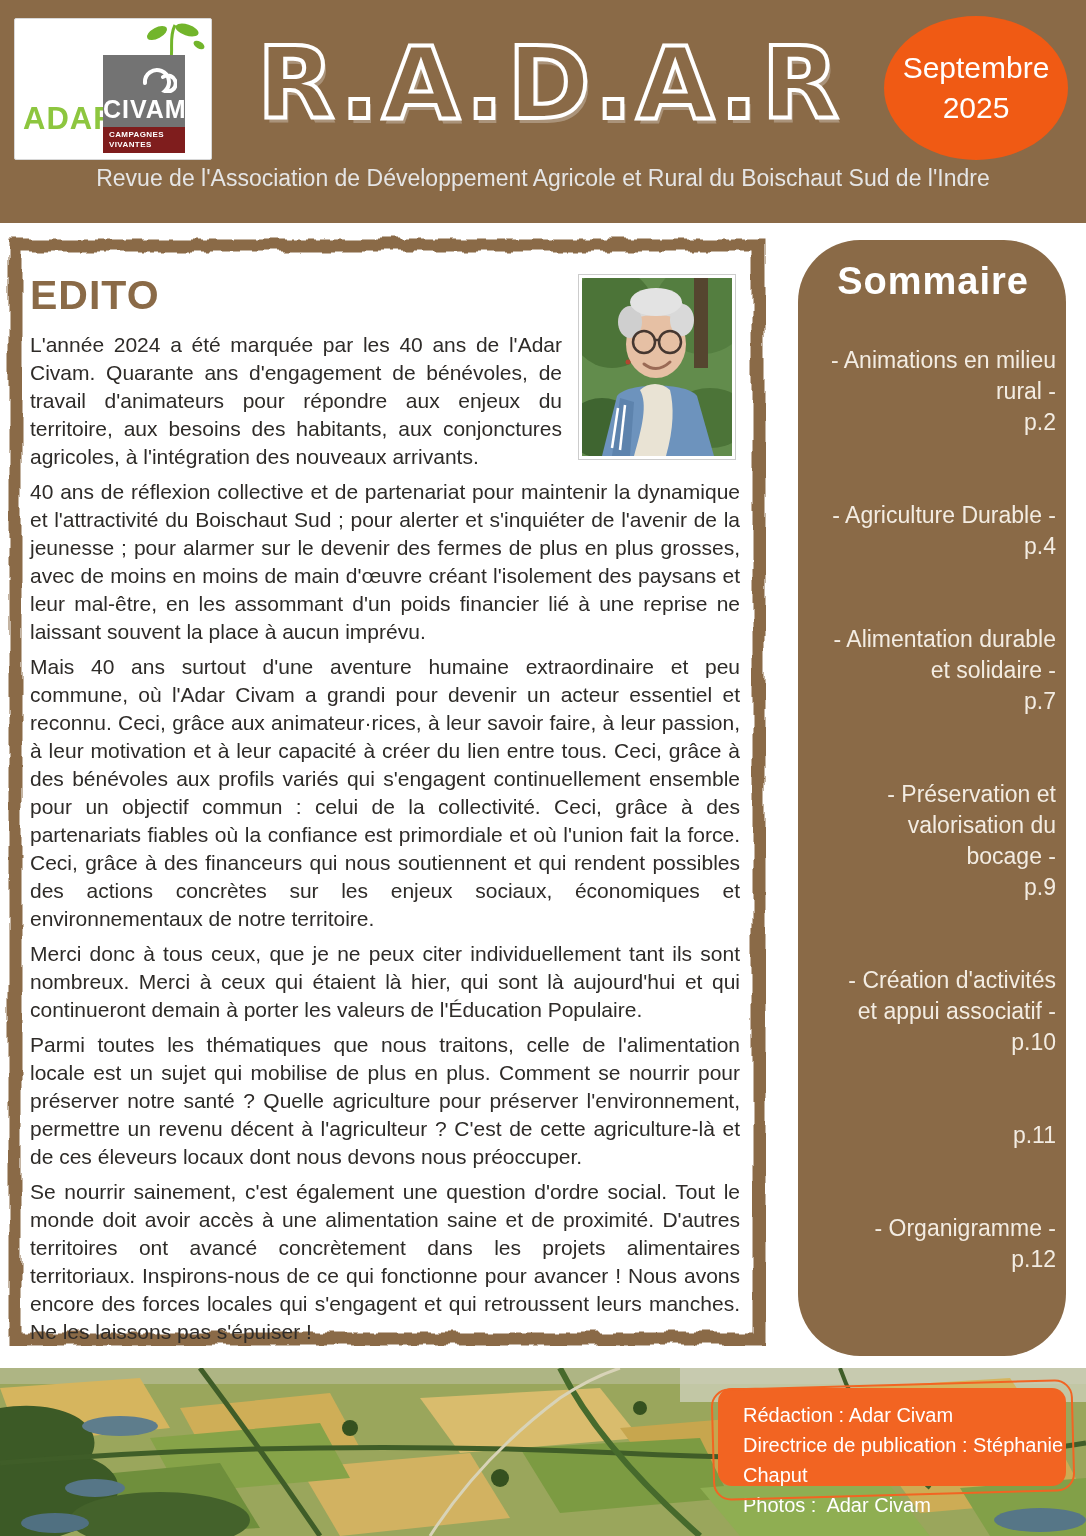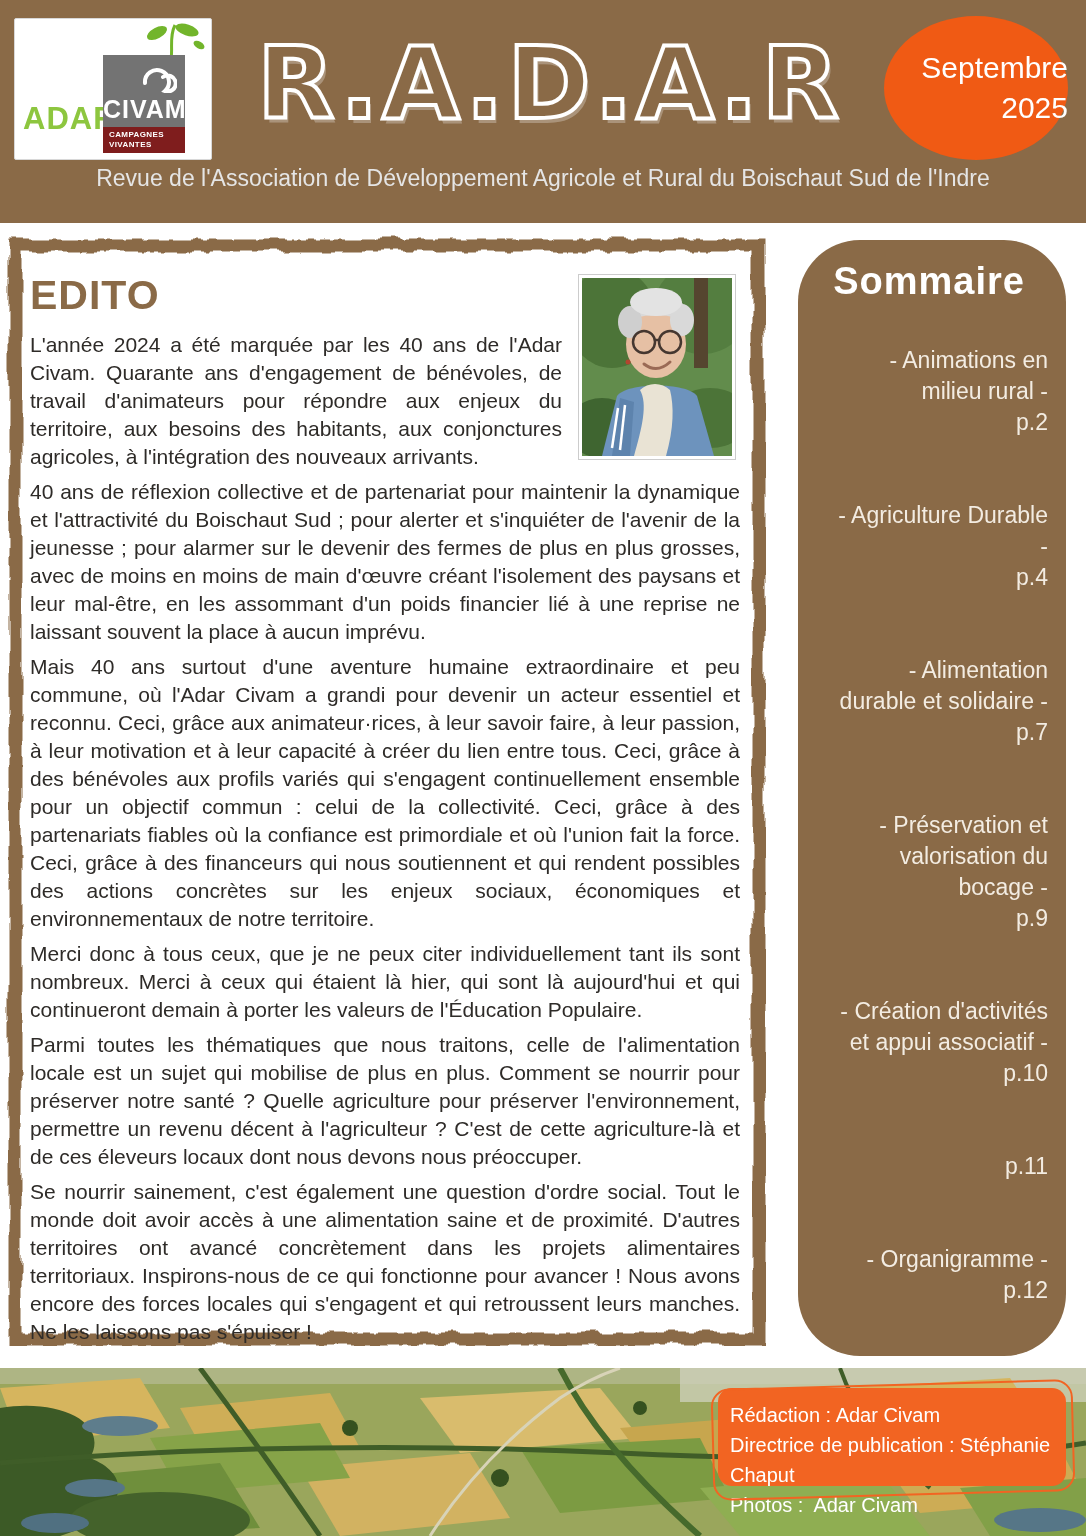--- a/index.html
+++ b/index.html
@@ -36,21 +36,21 @@
     display:flex;align-items:center;justify-content:center;
     font-family:"DejaVu Sans",sans-serif;
     font-size:100px;font-weight:800;letter-spacing:4px;
     color:#8a6a47;-webkit-text-stroke:4px #ffffff;
     text-shadow:3px 5px 0 rgba(255,255,255,.28);
     white-space:nowrap;
   }
   .badge{
     position:absolute;left:884px;top:16px;width:184px;height:144px;
     background:#f05a14;border-radius:50%;
-    display:flex;flex-direction:column;align-items:flex-end;justify-content:center;
+    display:flex;flex-direction:column;align-items:center;justify-content:center;
     color:#ffffff;font-size:30px;line-height:40px;
   }
   .subtitle{
     position:absolute;left:0;top:165px;width:1086px;text-align:center;
     color:#e5e5e5;font-size:23px;
   }
   
   .edito{
     position:absolute;left:4px;top:234px;width:762px;height:1112px;
     background:#ffffff;box-sizing:border-box;
@@ -70,39 +70,39 @@
     margin:0 0 12px 4px;font-size:41px;font-weight:800;letter-spacing:1px;color:#8a6a47;
   }
   .edito-paragraphs p{
     margin:0 0 7px 4px;text-align:justify;
     font-size:21px;line-height:28px;color:#2e2b28;
   }
   
   .sommaire{
     position:absolute;left:798px;top:240px;width:268px;height:1116px;
     background:#8a6a47;border-radius:62px;box-sizing:border-box;
-    padding:20px 18px 0 12px;
+    padding:20px 10px 0 12px;
   }
   .sommaire-title{
     margin:0 0 42px 0;text-align:center;
     color:#ffffff;font-size:38px;font-weight:800;letter-spacing:1px;
   }
   .sommaire-item{
     text-align:right;color:#f3ece2;font-size:23px;line-height:31px;
     margin-bottom:62px;cursor:pointer;
   }
   .si-label{display:block;margin-left:16px;}
   .si-page{display:block;}
   
   .footer{position:absolute;left:0;top:1368px;width:1086px;height:168px;overflow:hidden;}
   .footer svg.landscape{display:block;width:1086px;height:168px;}
   .credits{
     position:absolute;left:718px;top:20px;width:348px;height:98px;
     background:#f26422;border-radius:14px;box-sizing:border-box;
-    padding:12px 0 0 12px;color:#ffffff;font-size:20px;line-height:30px;
+    padding:12px 0 0 25px;color:#ffffff;font-size:20px;line-height:30px;
   }
   .credits::after{
     content:"";position:absolute;left:-6px;top:-4px;right:-8px;bottom:-10px;
     border:2px solid #f26422;border-radius:18px;transform:rotate(-1.6deg);
     pointer-events:none;
   }
   .credit-line{white-space:pre-wrap;}
 </style>
 </head>
 <body>

